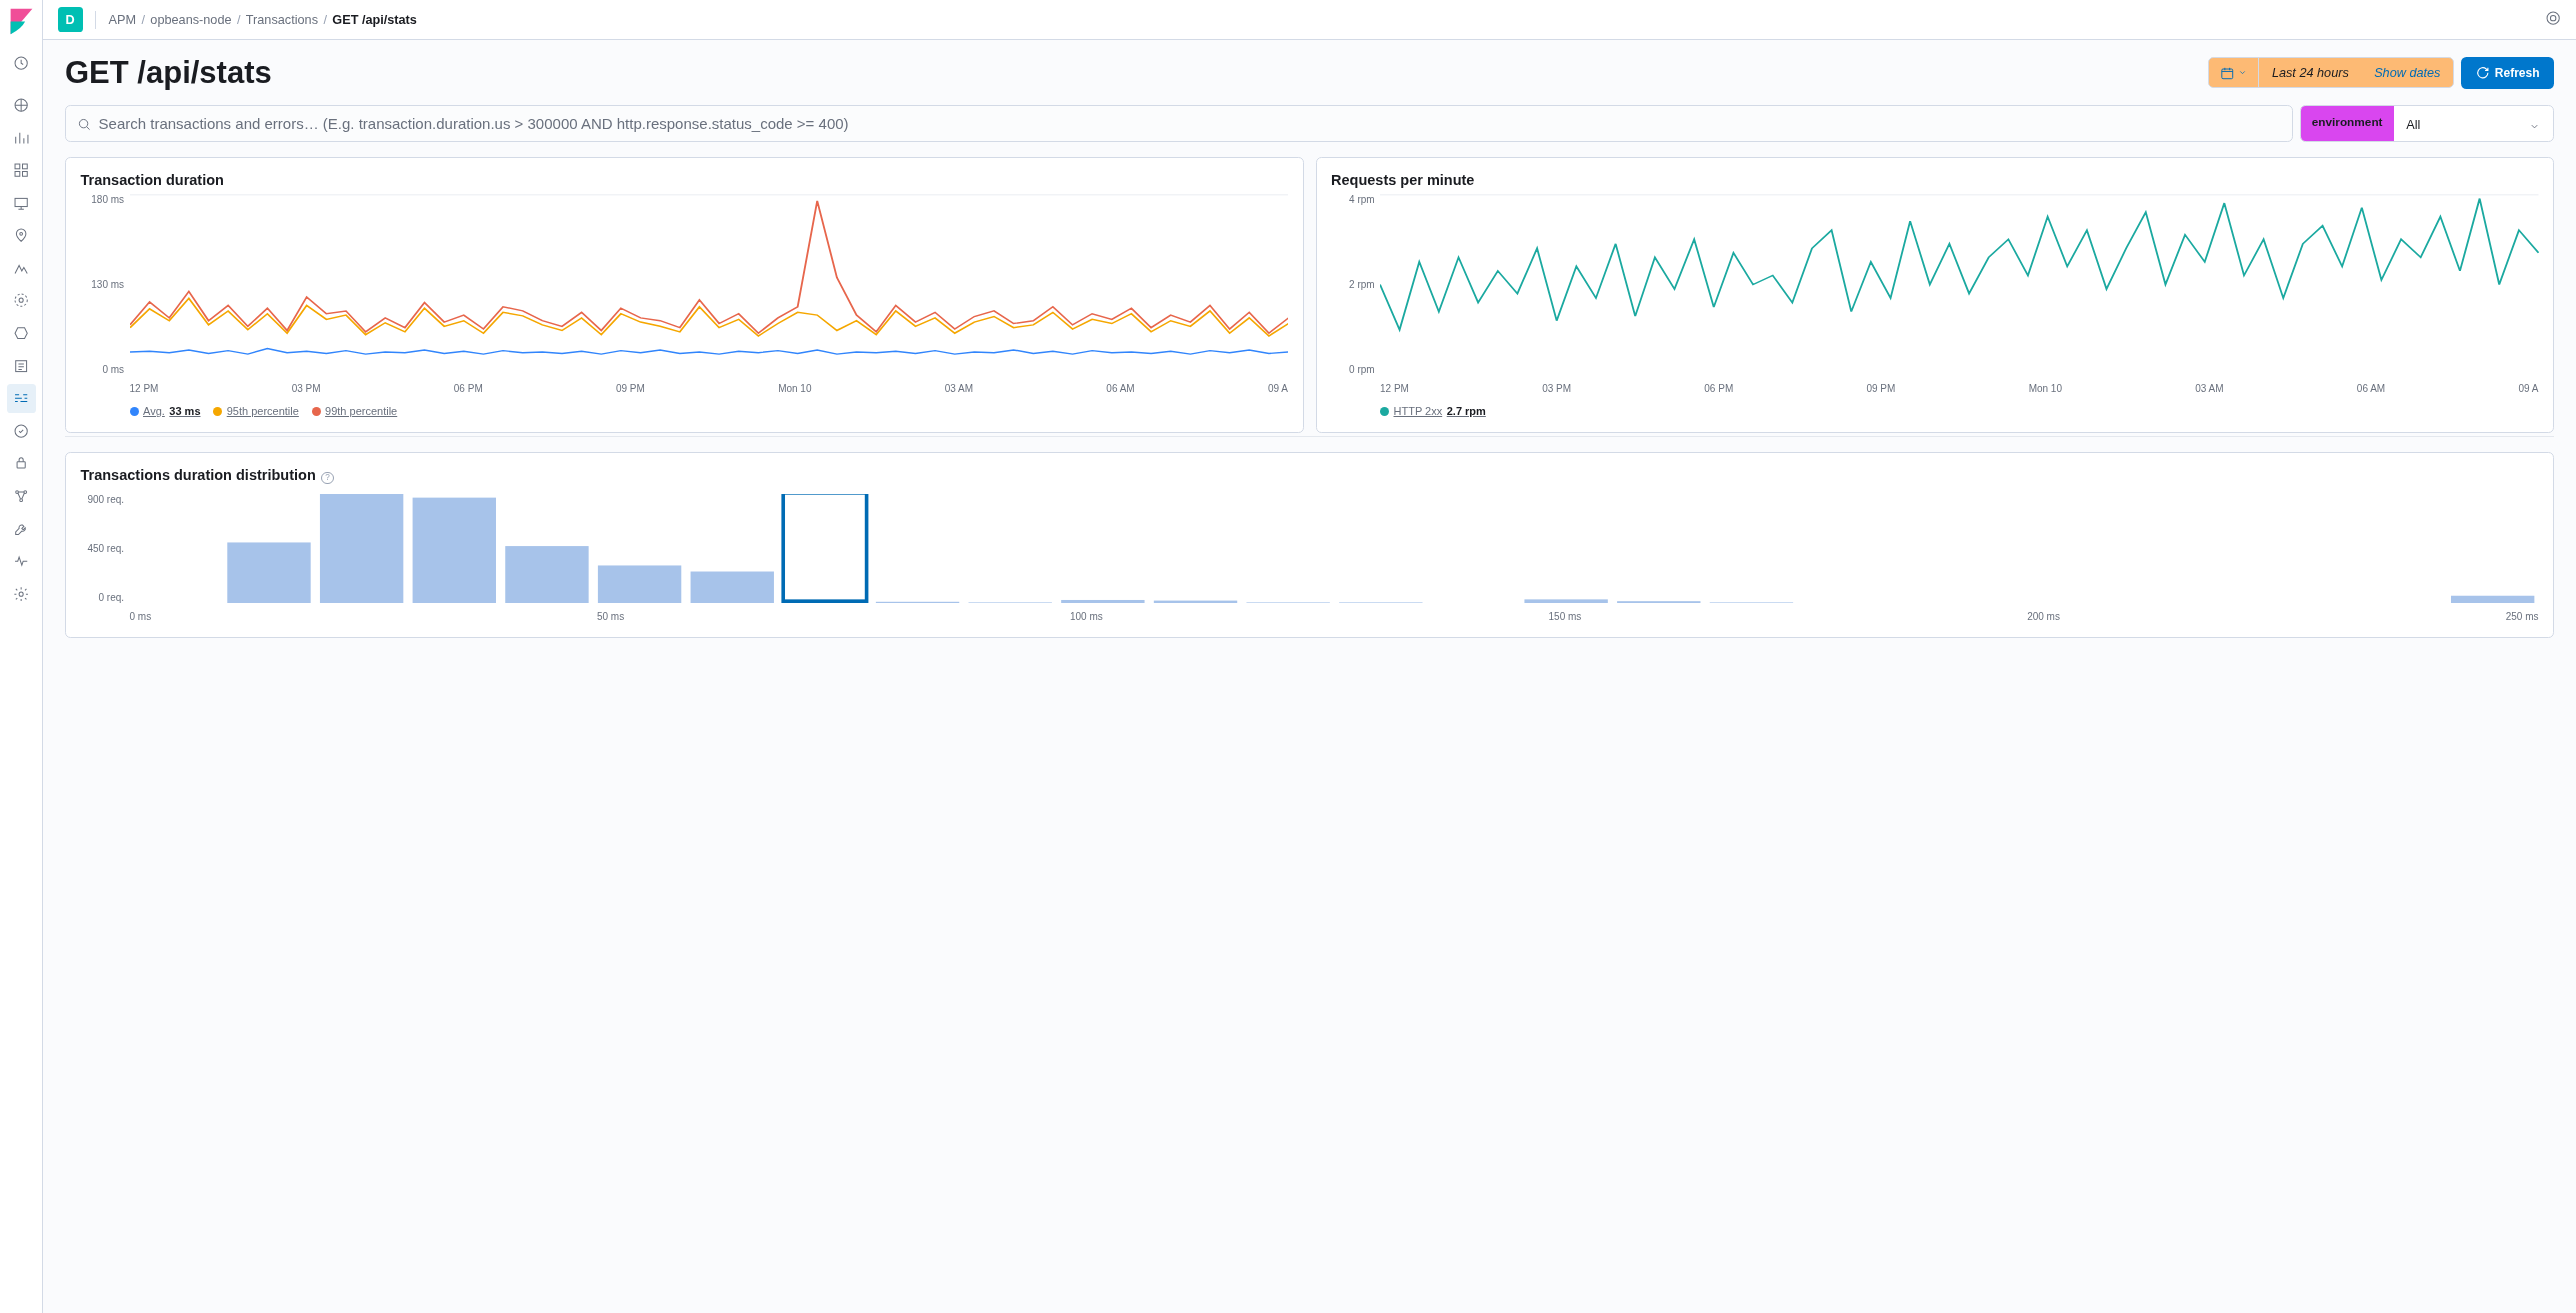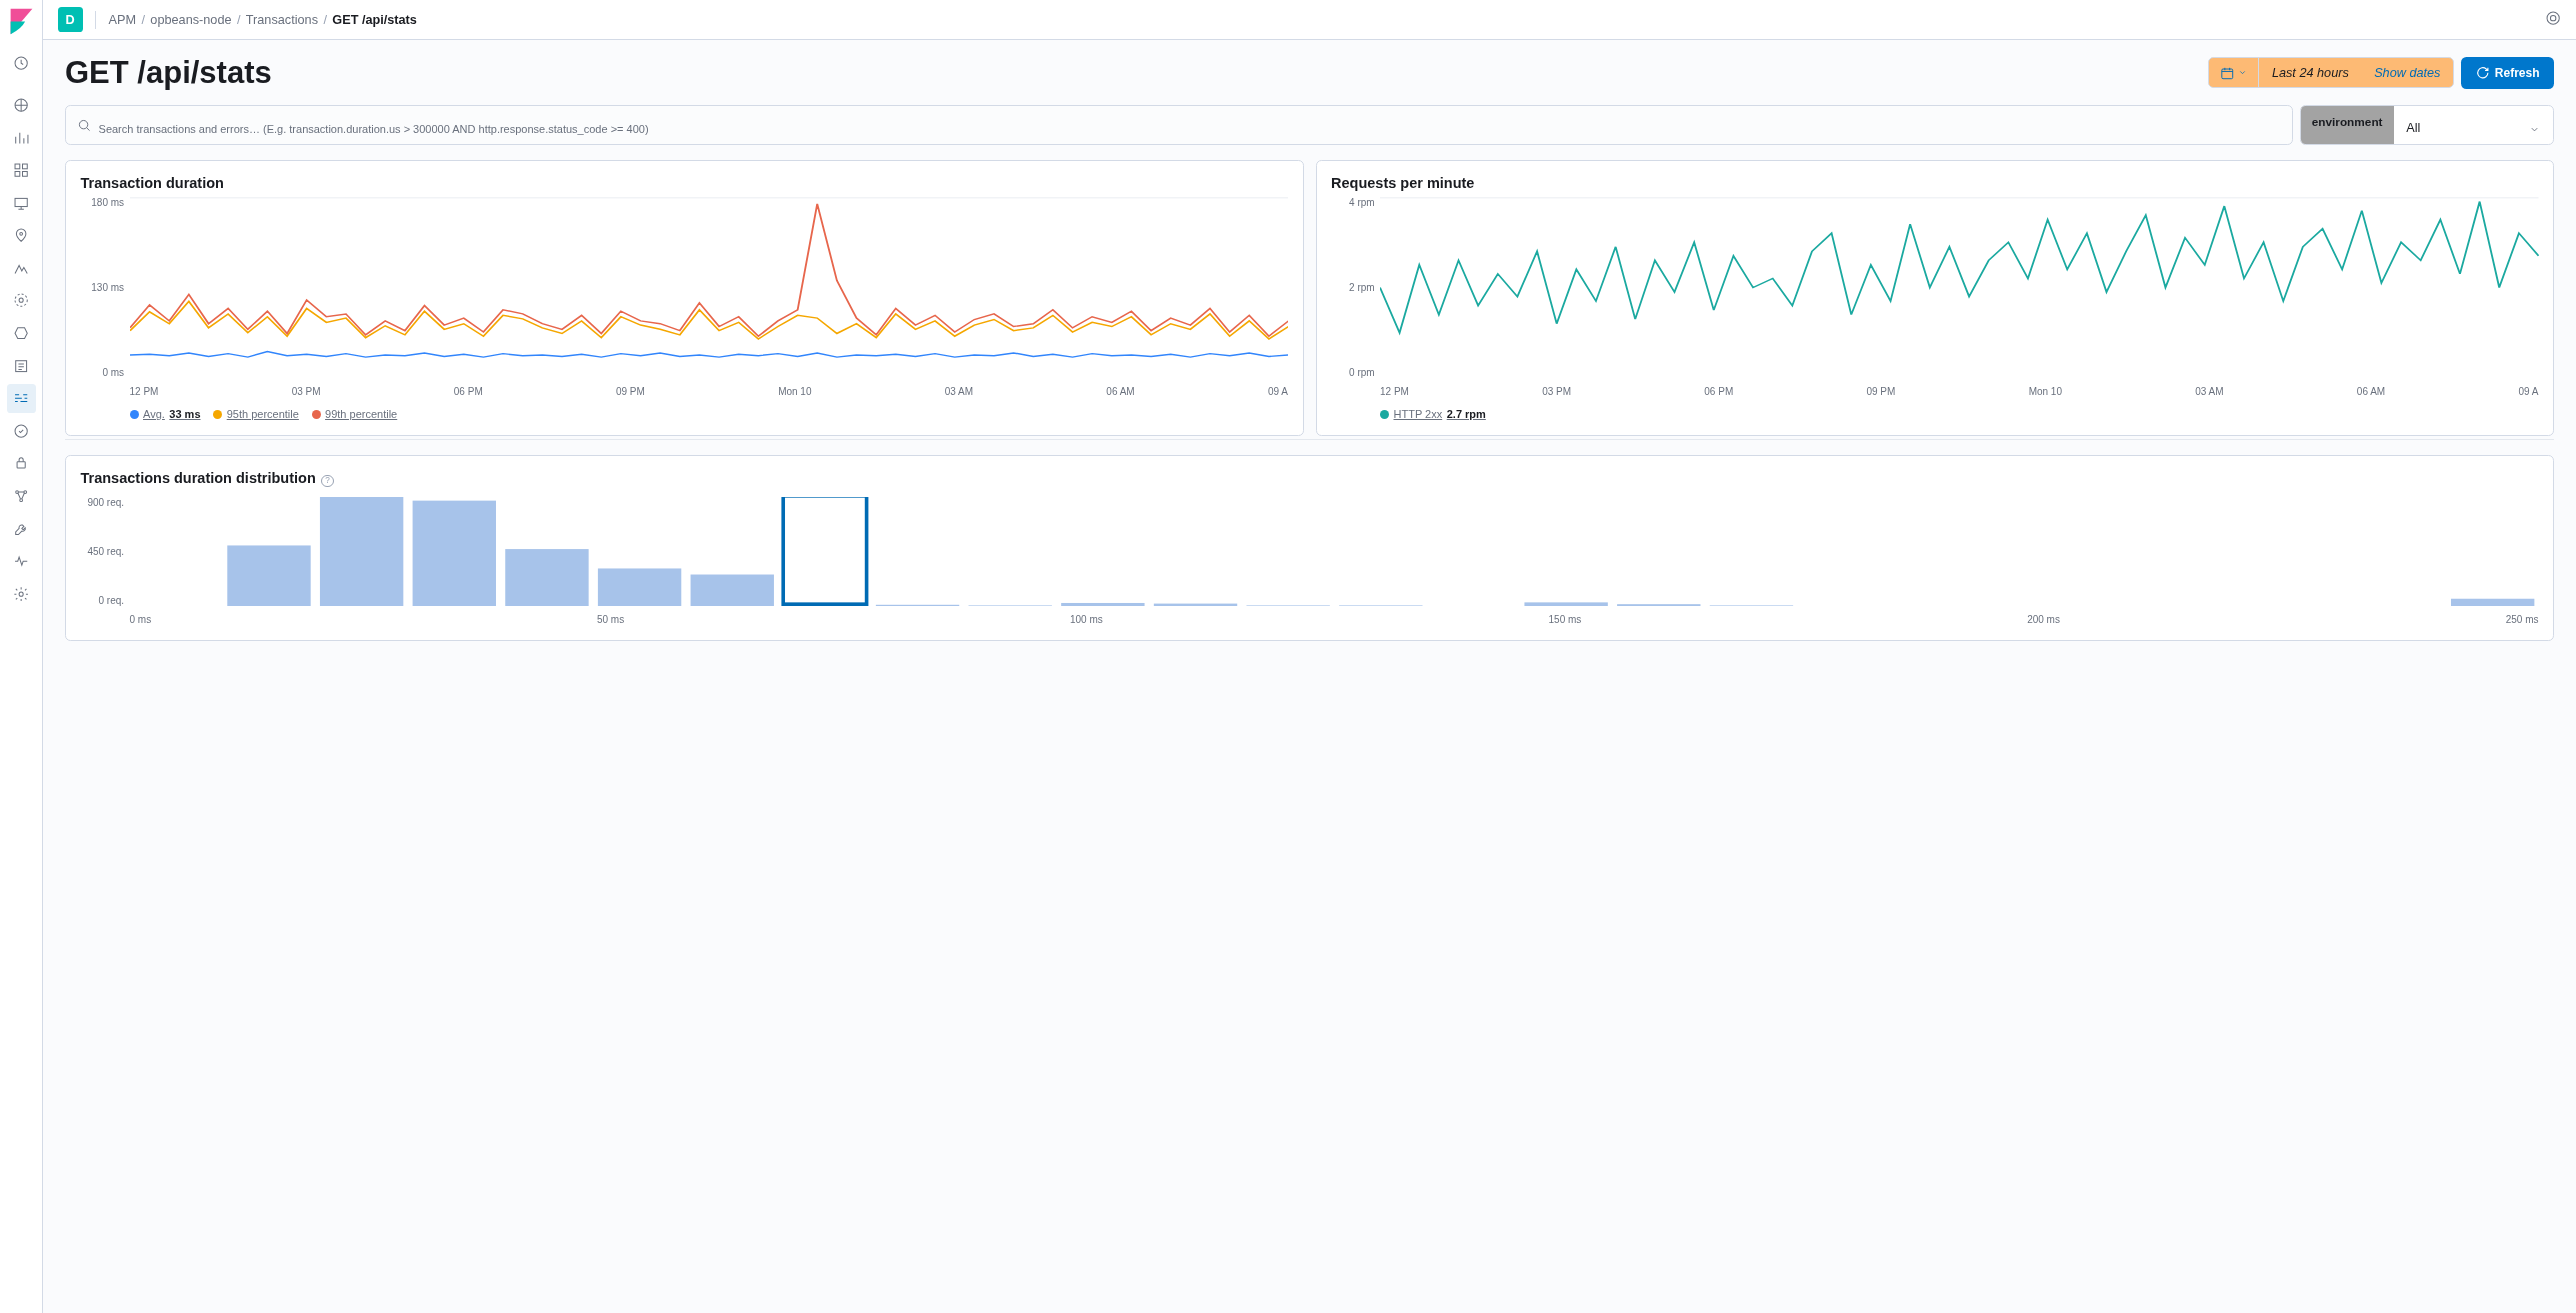--- a/index.html
+++ b/index.html
@@ -22,24 +22,24 @@
 .content { padding: 14.5px 22px; background: #fafbfd; flex: 1; }
 .header-row { display: flex; align-items: center; margin-bottom: 14.5px; }
 .page-title { font-size: 31px; font-weight: 700; flex: 1; }
 .date-group { display: flex; border: 0.9px solid #d3dae6; border-radius: 5.4px; background: #fdba74; overflow: hidden; font-style: italic; }
 .date-icon-btn { padding: 7.2px 11px; display: flex; align-items: center; gap: 3.6px; border-right: 0.9px solid #d3dae6; color: #006bb4; cursor: pointer; }
 .date-text { padding: 7.2px 12.7px; font-size: 12.7px; }
 .show-dates { padding: 7.2px 12.7px; color: #006bb4; font-size: 12.7px; cursor: pointer; font-weight: 500; }
 .refresh-btn { margin-left: 7.2px; background: #07c; color: #fff; border: none; padding: 9px 14.5px; border-radius: 5.4px; font-size: 12px; font-weight: 600; display: flex; align-items: center; gap: 5.4px; cursor: pointer; }
 .search-row { display: flex; gap: 7.2px; margin-bottom: 14.5px; }
 .search-box { flex: 1; display: flex; align-items: center; border: 0.9px solid #d3dae6; border-radius: 5.4px; background: #fbfcfd; padding: 9px 11px; gap: 7.2px; }
-.search-box input { border: none; outline: none; background: transparent; font-size: 11px; width: 100%; color: #4d7c0f; margin-top: 8px; }
+.search-box input { border: none; outline: none; background: transparent; font-size: 15px; width: 100%; color: #4d7c0f; }
 .search-box input::placeholder { color: #69707d; }
 .env-group { display: flex; border: 0.9px solid #d3dae6; border-radius: 5.4px; background: #fff; overflow: hidden; }
-.env-label { background: #a3a3a3; padding: 9px 11px; font-size: 11.8px; font-weight: 600; color: #1a1c21; }
+.env-label { background: #d946ef; padding: 9px 11px; font-size: 11.8px; font-weight: 600; color: #1a1c21; }
 .env-value { padding: 9px 12.7px; font-size: 12.7px; display: flex; align-items: flex-end; gap: 109px; cursor: pointer; }
 .charts-row { display: flex; gap: 12px; margin-bottom: 2px; align-items: center; }
 .panel { flex: 1; border: 0.9px solid #d3dae6; border-radius: 5.4px; background: #fff; padding: 14.5px; }
 .panel-title { font-size: 14.5px; font-weight: 700; margin-bottom: 5.4px; }
 .chart-wrap { display: flex; }
 .y-axis { display: flex; flex-direction: column; justify-content: space-between; align-items: flex-end; font-size: 10px; color: #69707d; padding-right: 5.4px; width: 49px; }
 .plot { flex: 1; position: relative; }
 .x-axis { display: flex; justify-content: space-between; font-size: 10px; color: #69707d; padding: 5.4px 0 0 49px; }
 .legend { display: flex; gap: 12.7px; padding: 11px 0 0 49px; font-size: 11px; color: #69707d; align-items: center; }
 .legend-item { display: flex; align-items: center; gap: 4.5px; text-decoration: underline; }

